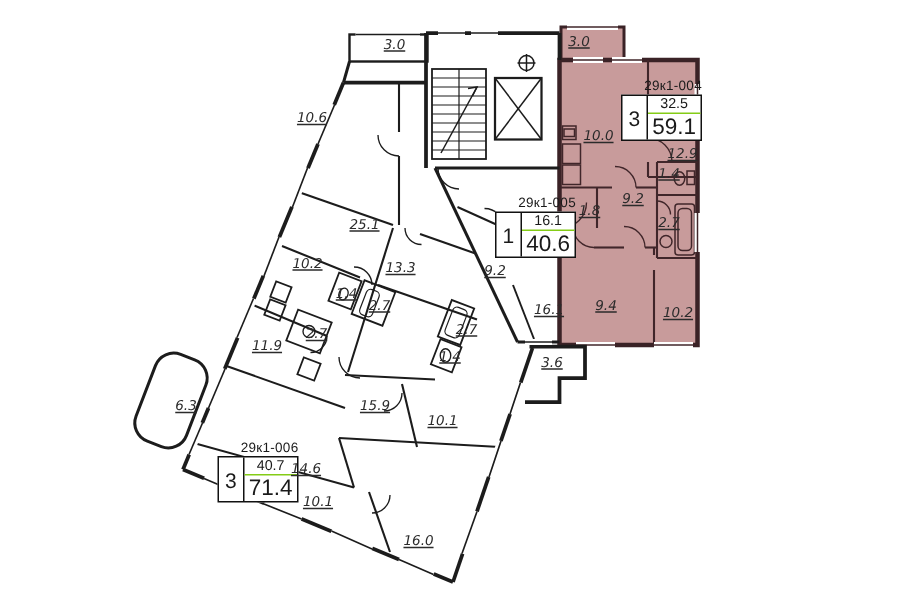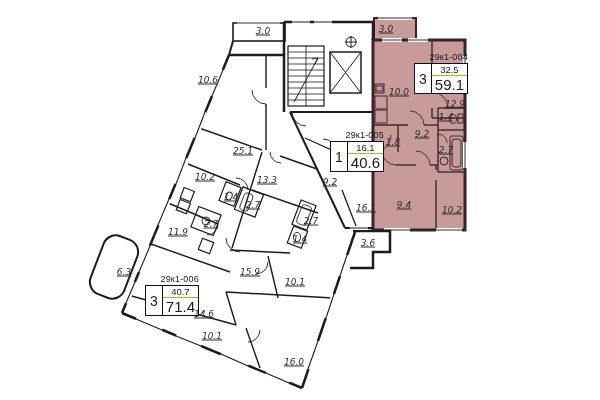--- a/index.html
+++ b/index.html
@@ -241,21 +241,21 @@
   <div class="apt" style="left:441px;top:52px;">
     <div class="apt-id">29к1-004</div>
     <div class="apt-box">
       <div class="apt-rooms">3</div>
       <div class="apt-areas">
         <div class="apt-living">32.5</div>
         <div class="apt-total">59.1</div>
       </div>
     </div>
   </div>
-  <div class="apt" style="left:172px;top:274px;">
+  <div class="apt" style="left:172px;top:293px;">
     <div class="apt-id">29к1-006</div>
     <div class="apt-box">
       <div class="apt-rooms">3</div>
       <div class="apt-areas">
         <div class="apt-living">40.7</div>
         <div class="apt-total">71.4</div>
       </div>
     </div>
   </div>
 <div class="room-label" style="left: 263px; top: 31px;">3.0</div>
@@ -265,21 +265,21 @@
       <div class="room-label" style="left: 205px; top: 177px;">10.2</div>
       <div class="room-label" style="left: 267px; top: 180px;">13.3</div>
       <div class="room-label" style="left: 231px; top: 197px;">1.4</div>
       <div class="room-label" style="left: 253px; top: 205px;">2.7</div>
       <div class="room-label" style="left: 211px; top: 224px;">2.7</div>
       <div class="room-label" style="left: 178px; top: 232px;">11.9</div>
       <div class="room-label" style="left: 124px; top: 272px;">6.3</div>
       <div class="room-label" style="left: 250px; top: 272px;">15.9</div>
       <div class="room-label" style="left: 184px; top: 314px; margin-left: 20px;">14.6</div>
       <div class="room-label" style="left: 212px; top: 336px;">10.1</div>
-      <div class="room-label" style="left: 294px; top: 362px;">16.0</div>
+      <div class="room-label" style="left: 279px; top: 362px;">16.0</div>
       <div class="room-label" style="left: 295px; top: 282px;">10.1</div>
       <div class="room-label" style="left: 330px; top: 182px;">9.2</div>
       <div class="room-label" style="left: 366px; top: 208px;">16.1</div>
       <div class="room-label" style="left: 311px; top: 221px;">2.7</div>
       <div class="room-label" style="left: 300px; top: 239px;">1.4</div>
       <div class="room-label" style="left: 368px; top: 243px; text-align: right;">3.6</div>
       <div class="room-label" style="left: 399px; top: 92px;">10.0</div>
       <div class="room-label" style="left: 455px; top: 104px;">12.9</div>
       <div class="room-label" style="left: 446px; top: 117px;">1.4</div>
       <div class="room-label" style="left: 422px; top: 134px;">9.2</div>

